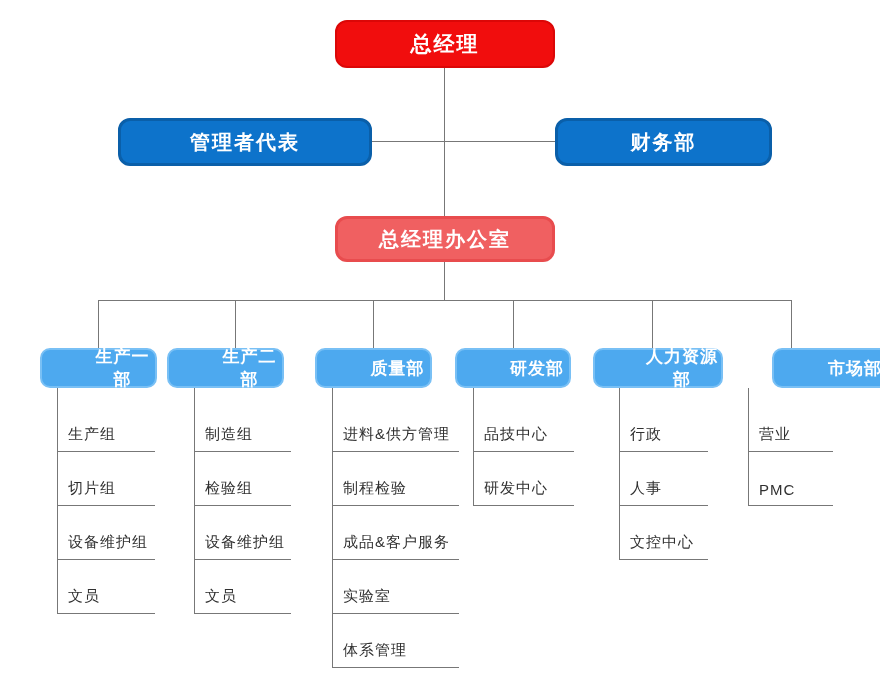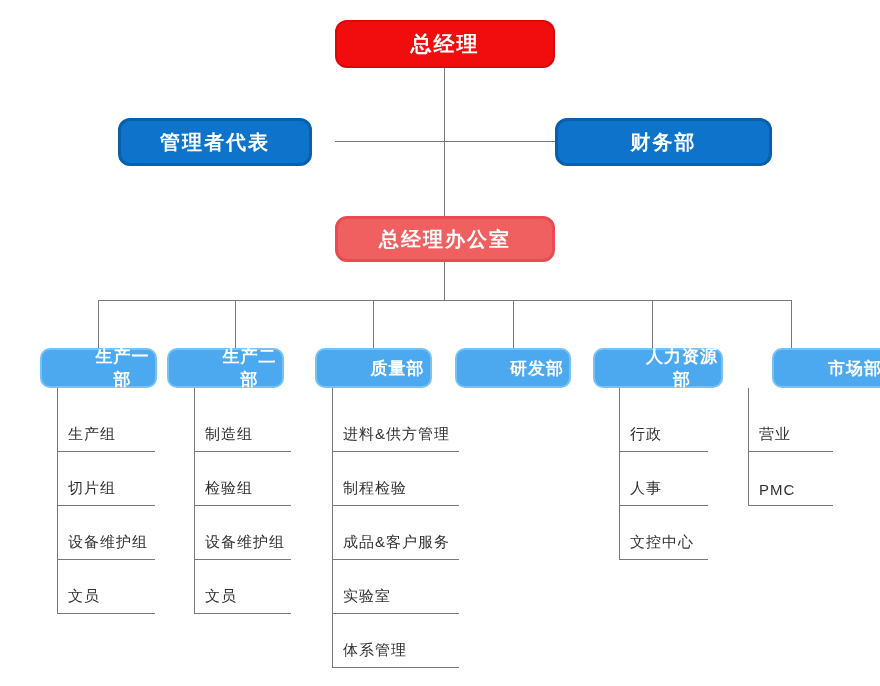--- a/index.html
+++ b/index.html
@@ -12,21 +12,21 @@
     color:var(--text_light); font-weight:bold; box-sizing:border-box; text-align:center;
     letter-spacing:2px;
   }
   #node-gm {
     left:335px; top:20px; width:220px; height:48px;
     background:var(--root_bg); border:2px solid var(--root_border); border-radius:12px; font-size:21px;
   }
   .l2 {
     background:var(--l2_bg); border:3px solid var(--l2_border); border-radius:12px; font-size:20px;
   }
-  #node-rep { left:118px; top:118px; width:194px; height:48px; }
+  #node-rep { left:118px; top:118px; width:254px; height:48px; }
   #node-fin { left:555px; top:118px; width:217px; height:48px; }
   #node-office {
     left:335px; top:216px; width:220px; height:46px;
     background:var(--office_bg); border:3px solid var(--office_border); border-radius:12px; font-size:20px;
   }
   .dept {
     top:348px; height:40px; background:var(--dept_bg);
     border:2px solid var(--dept_border); border-radius:10px; font-size:17px; letter-spacing:1px;padding-left:48px;
   }
   #dept-0 { left:40px;  width:117px; }
@@ -107,20 +107,24 @@
   </div>
 
   <div class="col" id="col-2">
     <div class="leaf first">进料&amp;供方管理</div>
     <div class="leaf">制程检验</div>
     <div class="leaf">成品&amp;客户服务</div>
     <div class="leaf">实验室</div>
     <div class="leaf">体系管理</div>
   </div>
 
+  <div class="col" id="col-3">
+    <div class="leaf first">品技中心</div>
+    <div class="leaf">研发中心</div>
+  </div>
 
   <div class="col" id="col-4">
     <div class="leaf first">行政</div>
     <div class="leaf">人事</div>
     <div class="leaf">文控中心</div>
   </div>
 
   <div class="col" id="col-5">
     <div class="leaf first">营业</div>
     <div class="leaf">PMC</div>

